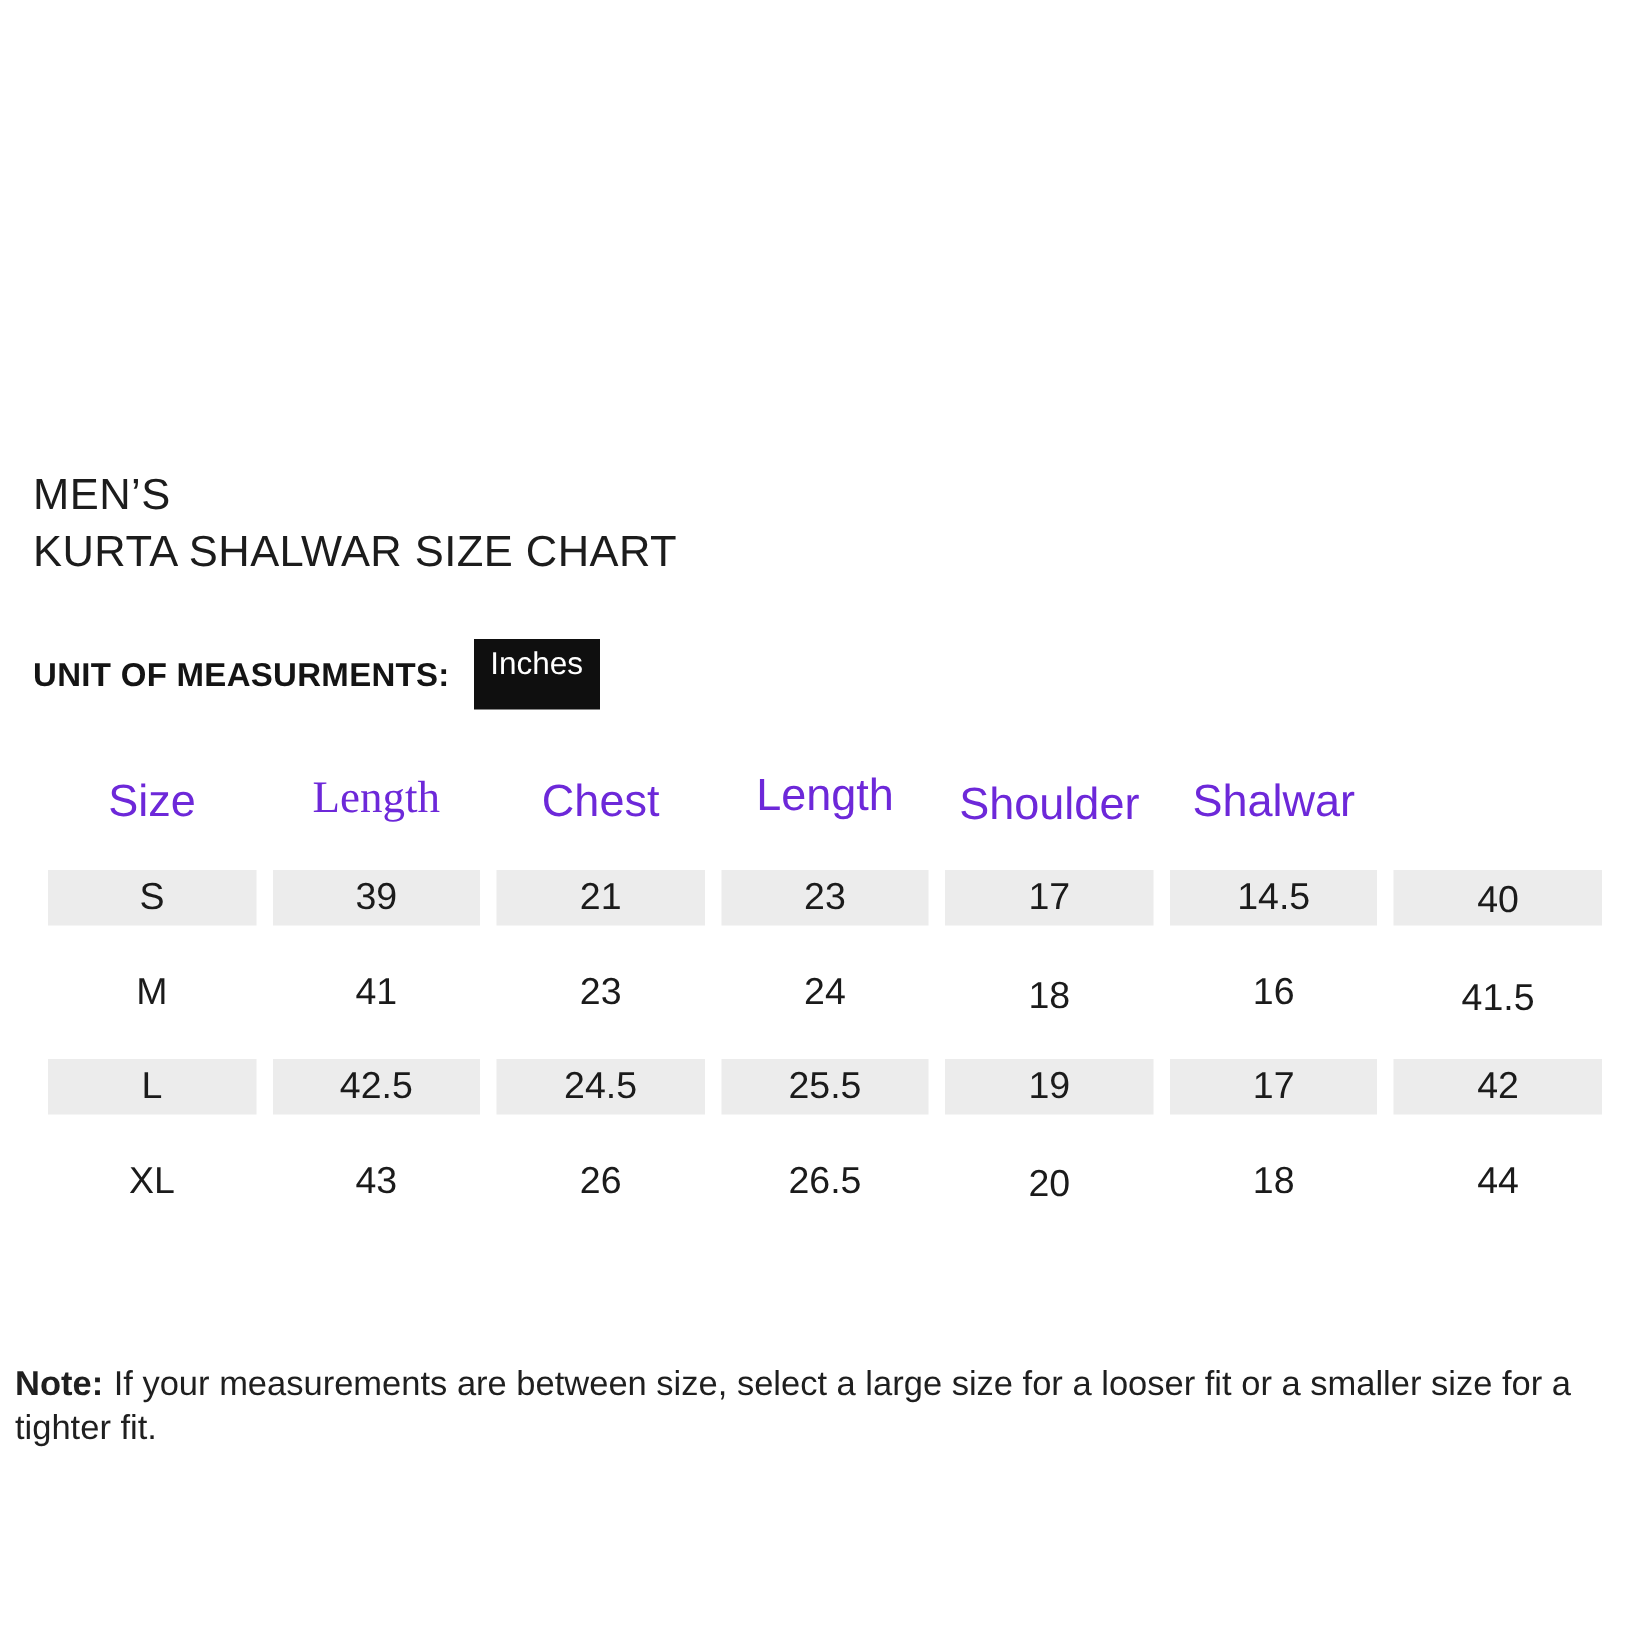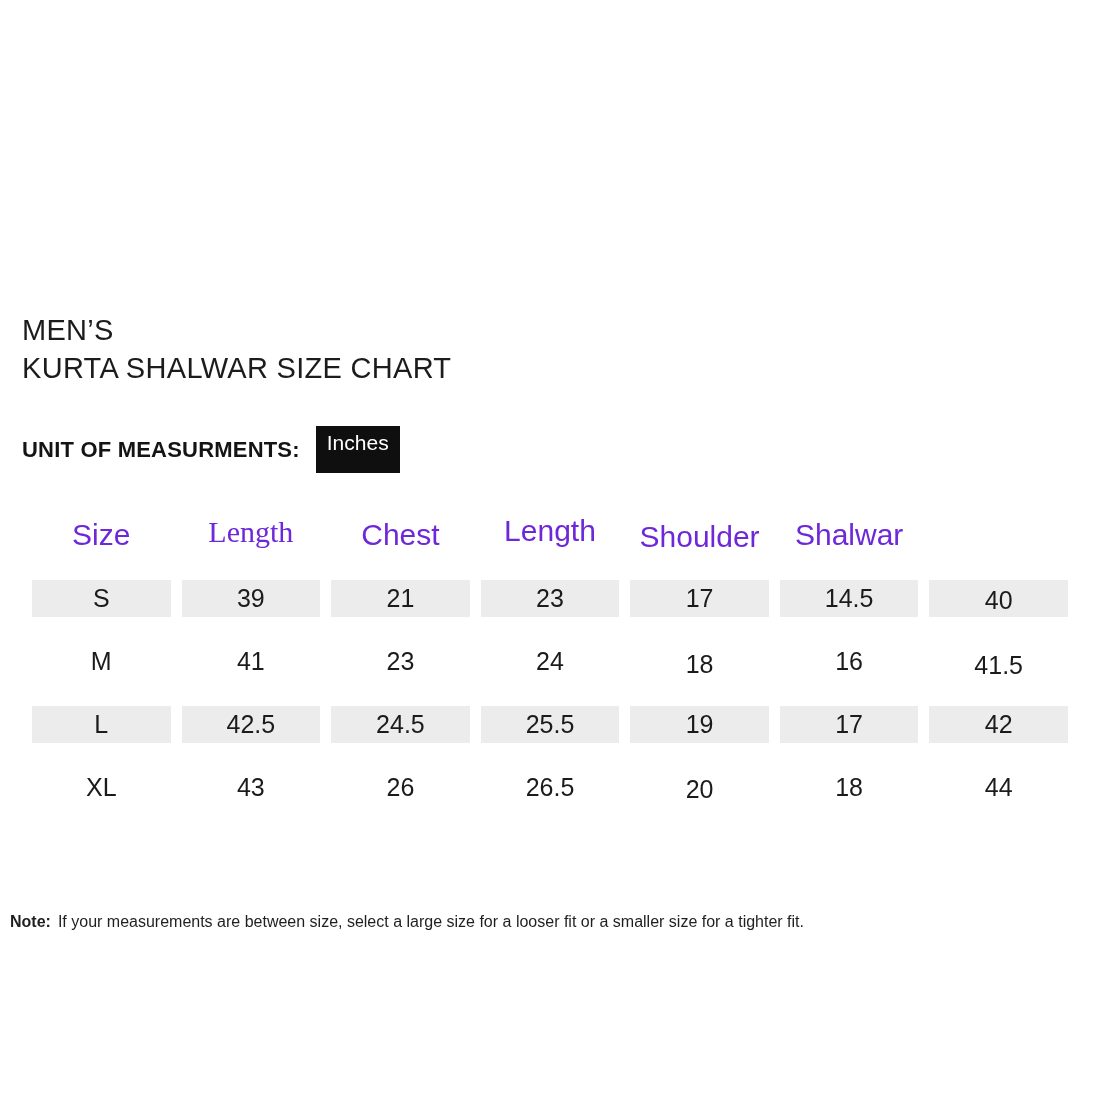--- a/index.html
+++ b/index.html
@@ -78,21 +78,21 @@
   .thead .cell:nth-child(7) { transform: translateY(-2px); }
   .row-s .cell:nth-child(7) span { transform: translateY(2px); }
   .row-m .cell:nth-child(5) span { transform: translateY(3px); }
   .row-m .cell:nth-child(7) span { transform: translateY(4px); }
   .row-xl .cell:nth-child(5) span { transform: translateY(2px); }
   .cell span { display: inline-block; }
   .note {
     position: absolute;
     left: 10px; top: 908px;
     width: 1070px;
-    font-size: 16px;
+    font-size: 23px;
     line-height: 28.5px;
     color: #1f1f1f;
   }
   .note strong { font-weight: 700; margin-right: 7px; }
 </style>
 </head>
 <body>
 
 <div class="title-block">
   <div>MEN’S</div>

